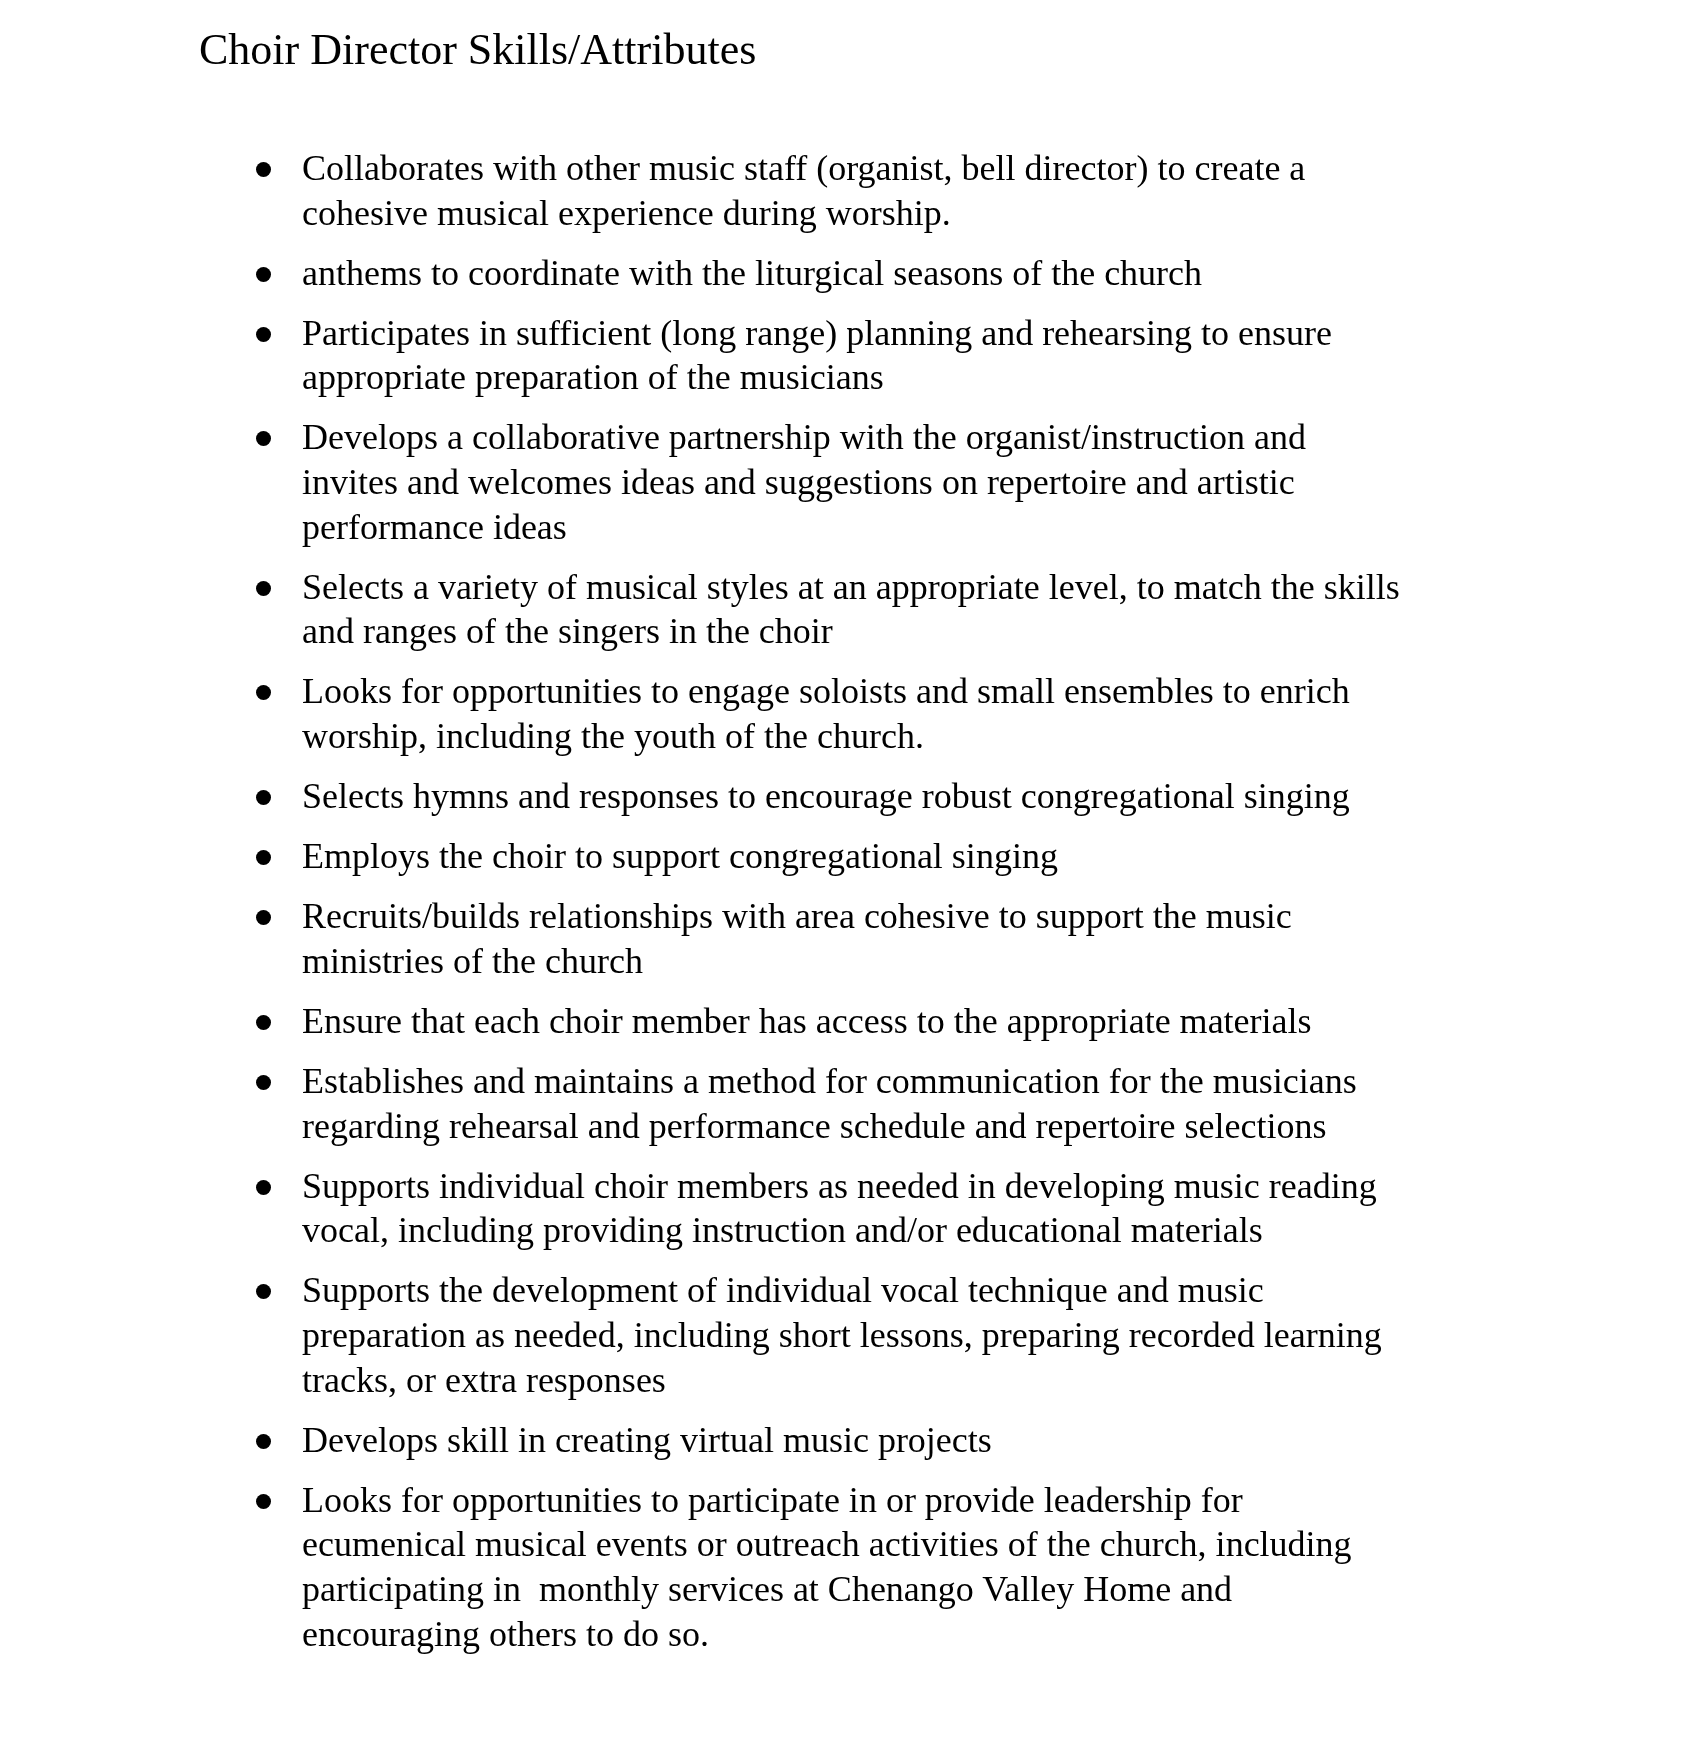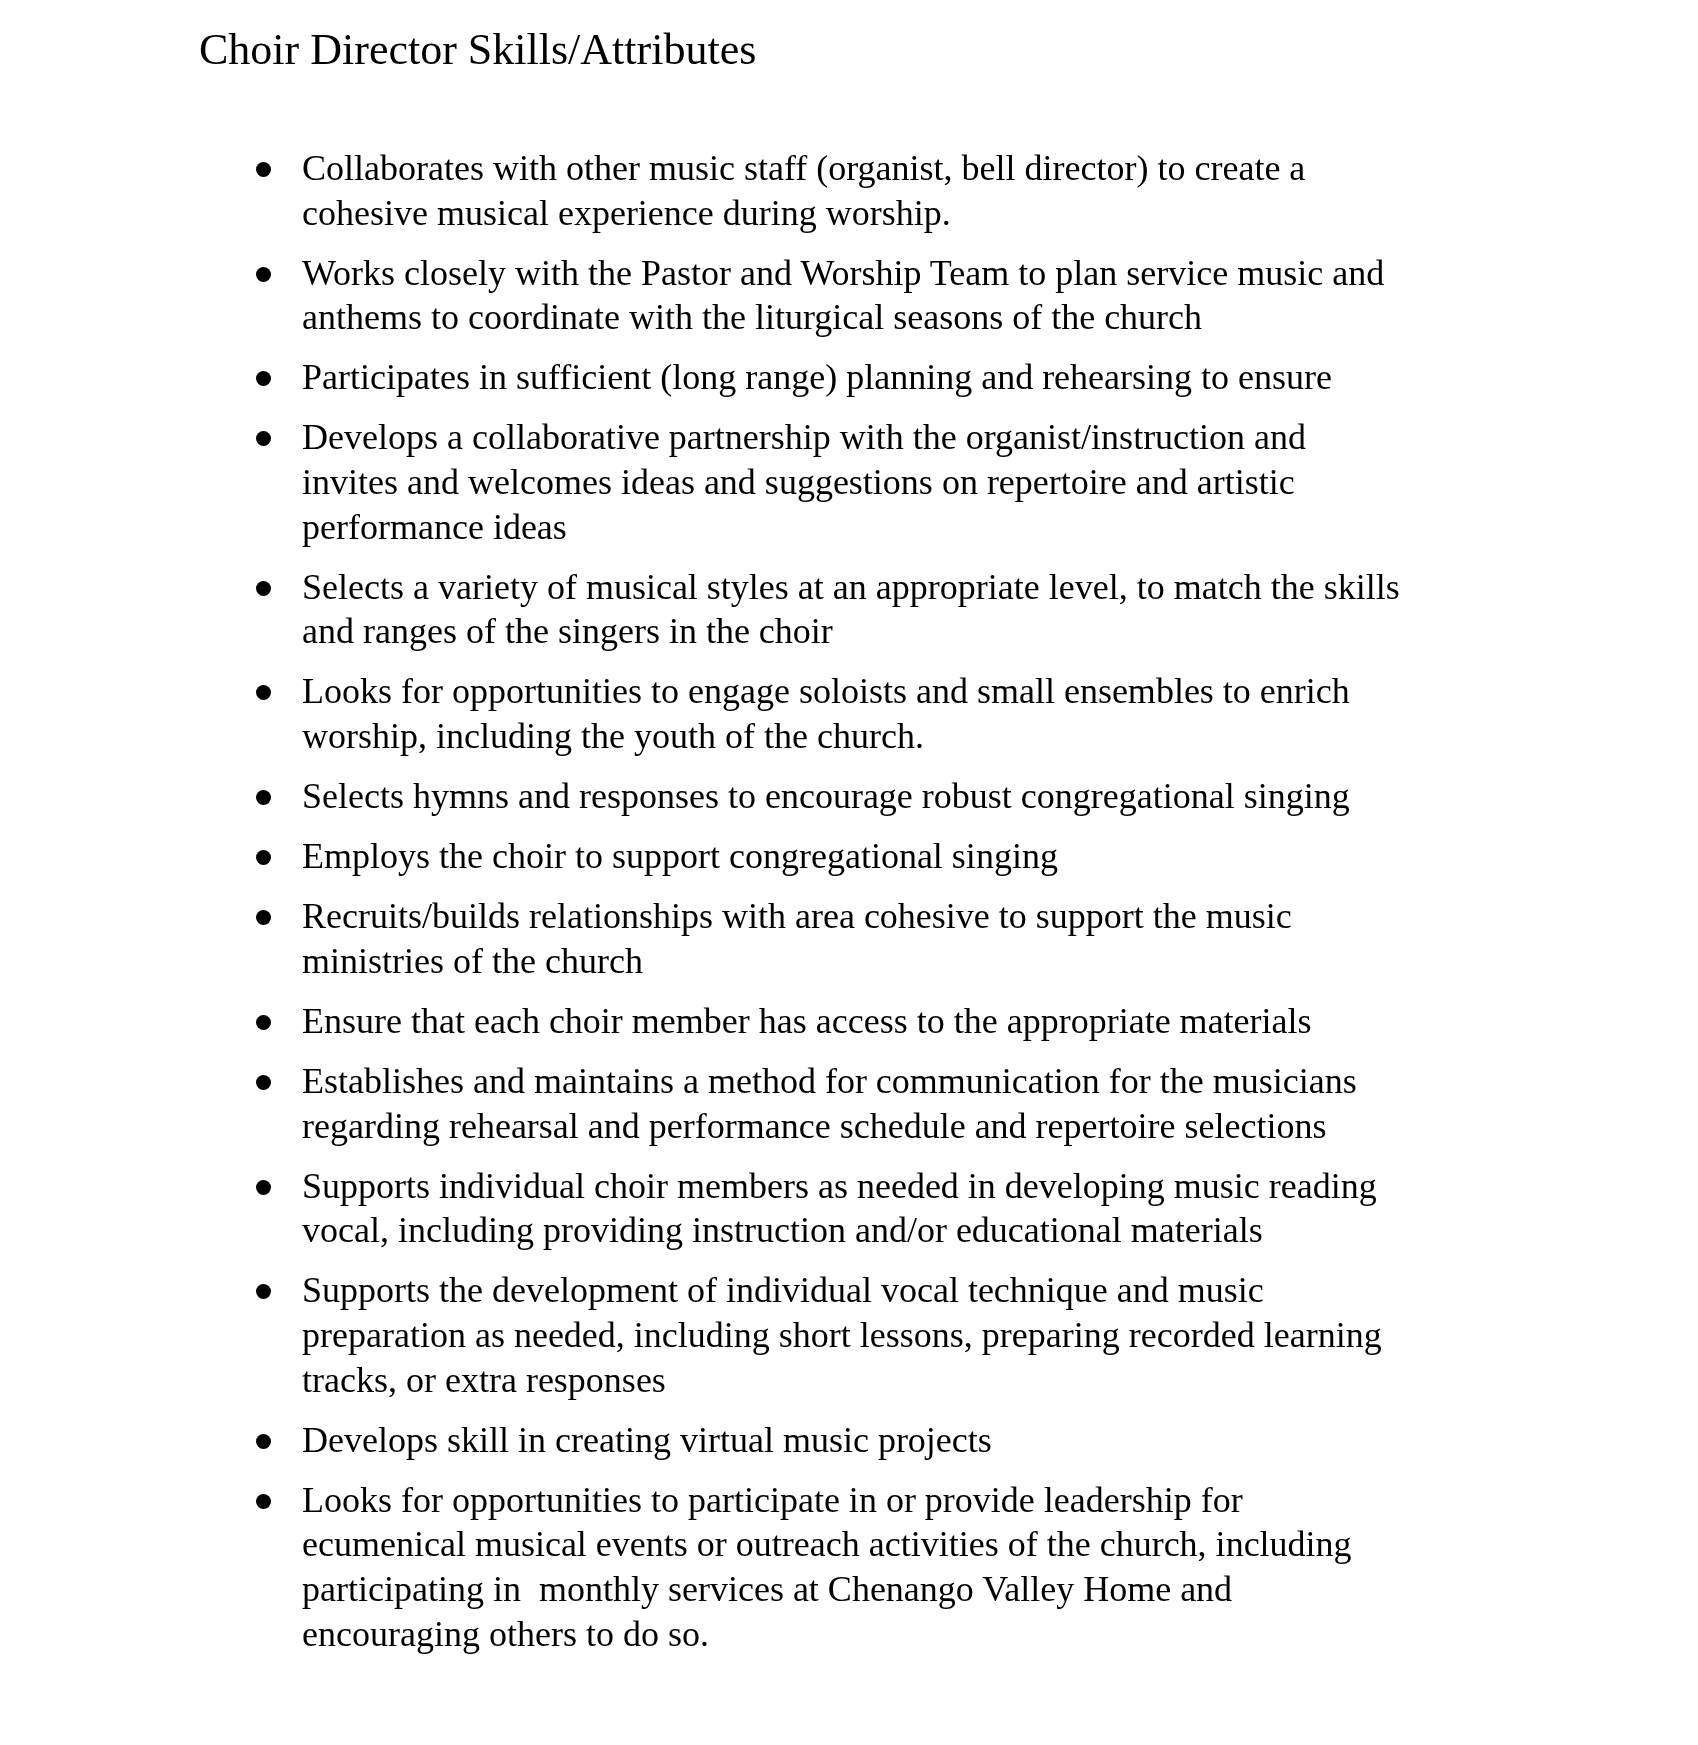--- a/index.html
+++ b/index.html
@@ -75,28 +75,28 @@
       <li class="bullet-item">
         <span class="bullet-dot"></span>
         <div class="bullet-text">
           <span class="bullet-line">Collaborates with other music staff (organist, bell director) to create a</span>
           <span class="bullet-line">cohesive musical experience during worship.</span>
         </div>
       </li>
       <li class="bullet-item">
         <span class="bullet-dot"></span>
         <div class="bullet-text">
-          <span class="bullet-line">Works closely with the Pastor and Worship Team to plan service music and</span>
           <span class="bullet-line">anthems to coordinate with the liturgical seasons of the church</span>
         </div>
       </li>
       <li class="bullet-item">
         <span class="bullet-dot"></span>
         <div class="bullet-text">
           <span class="bullet-line">Participates in sufficient (long range) planning and rehearsing to ensure</span>
+          <span class="bullet-line">appropriate preparation of the musicians</span>
         </div>
       </li>
       <li class="bullet-item">
         <span class="bullet-dot"></span>
         <div class="bullet-text">
           <span class="bullet-line">Develops a collaborative partnership with the organist/instruction and</span>
           <span class="bullet-line">invites and welcomes ideas and suggestions on repertoire and artistic</span>
           <span class="bullet-line">performance ideas</span>
         </div>
       </li>

